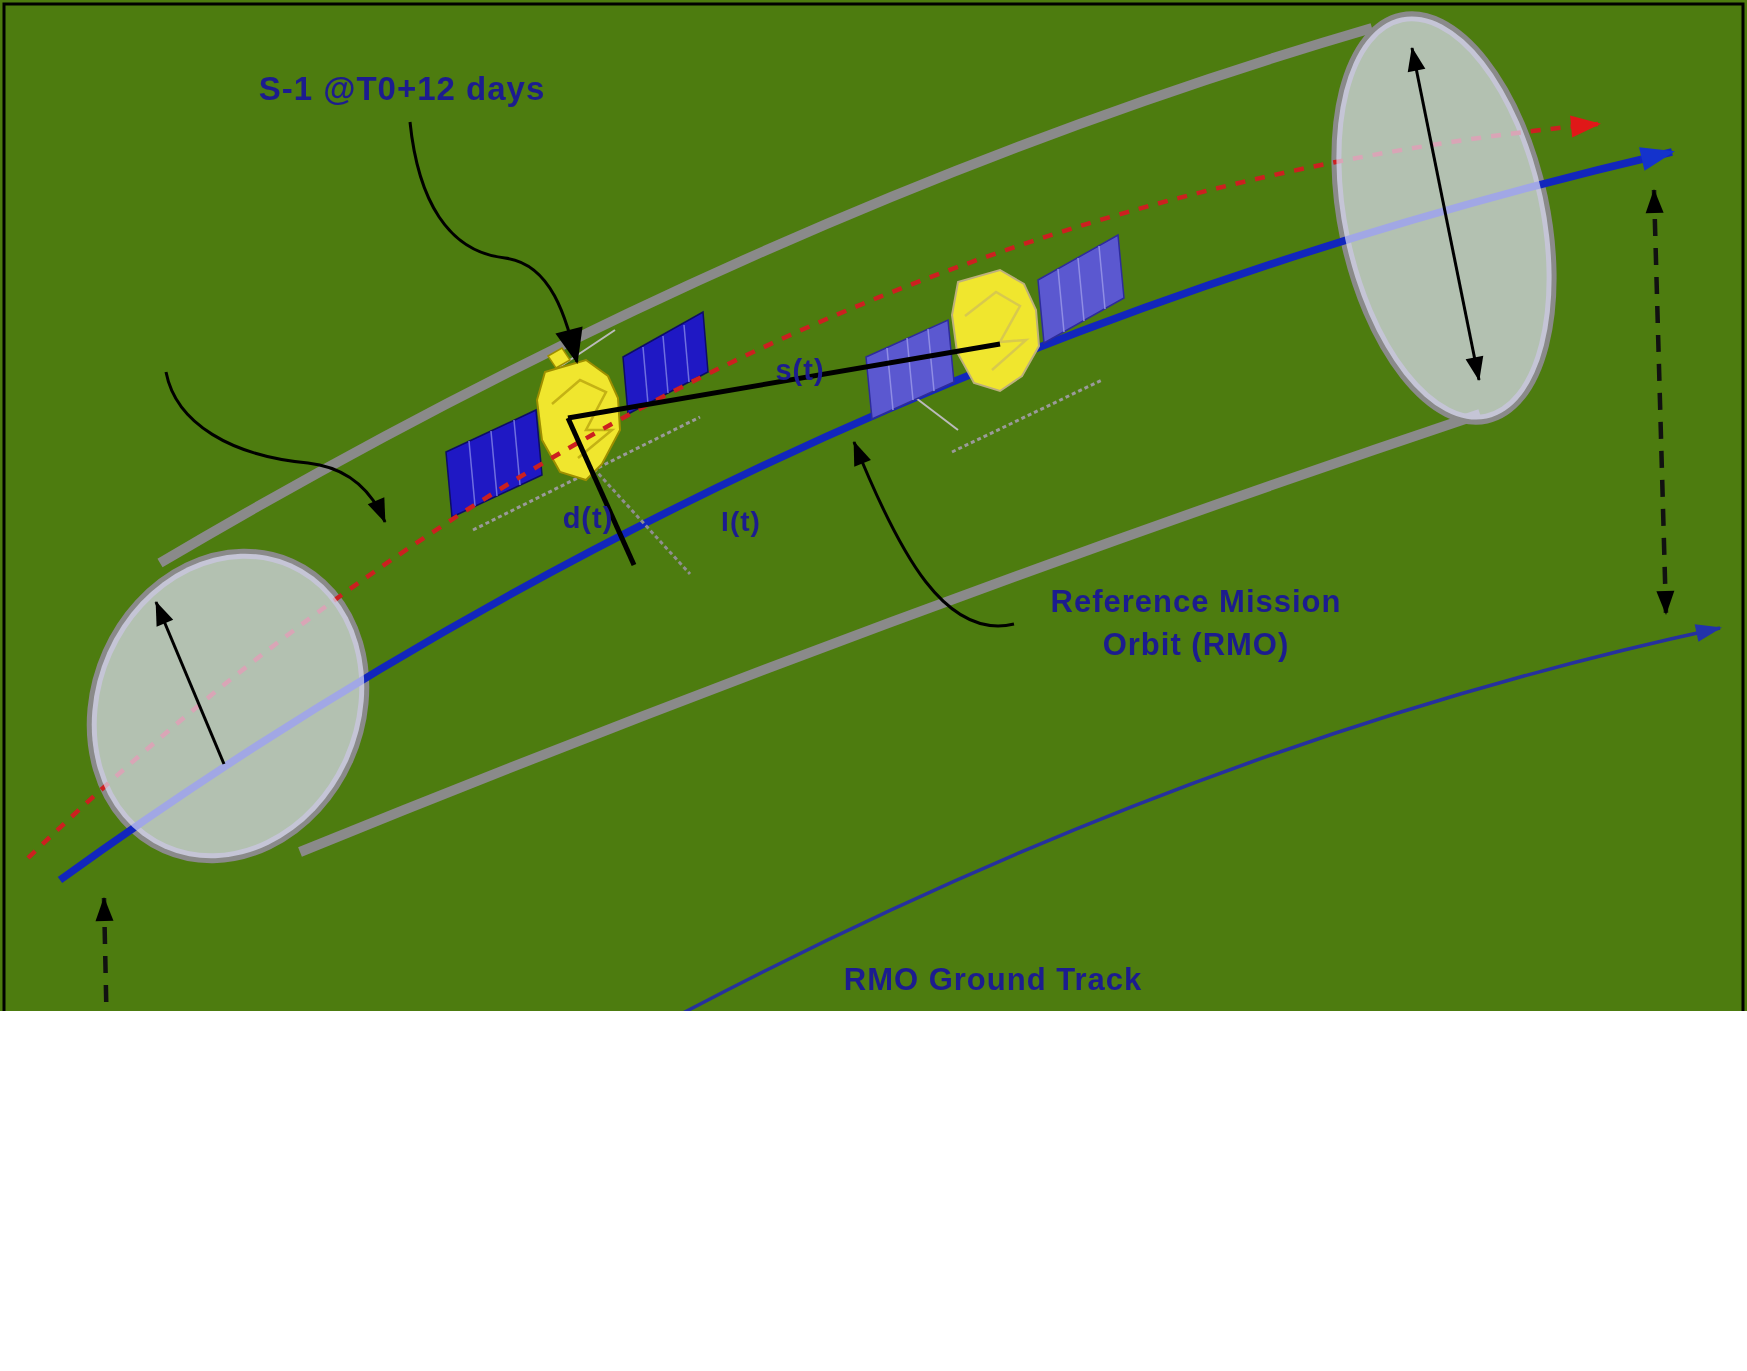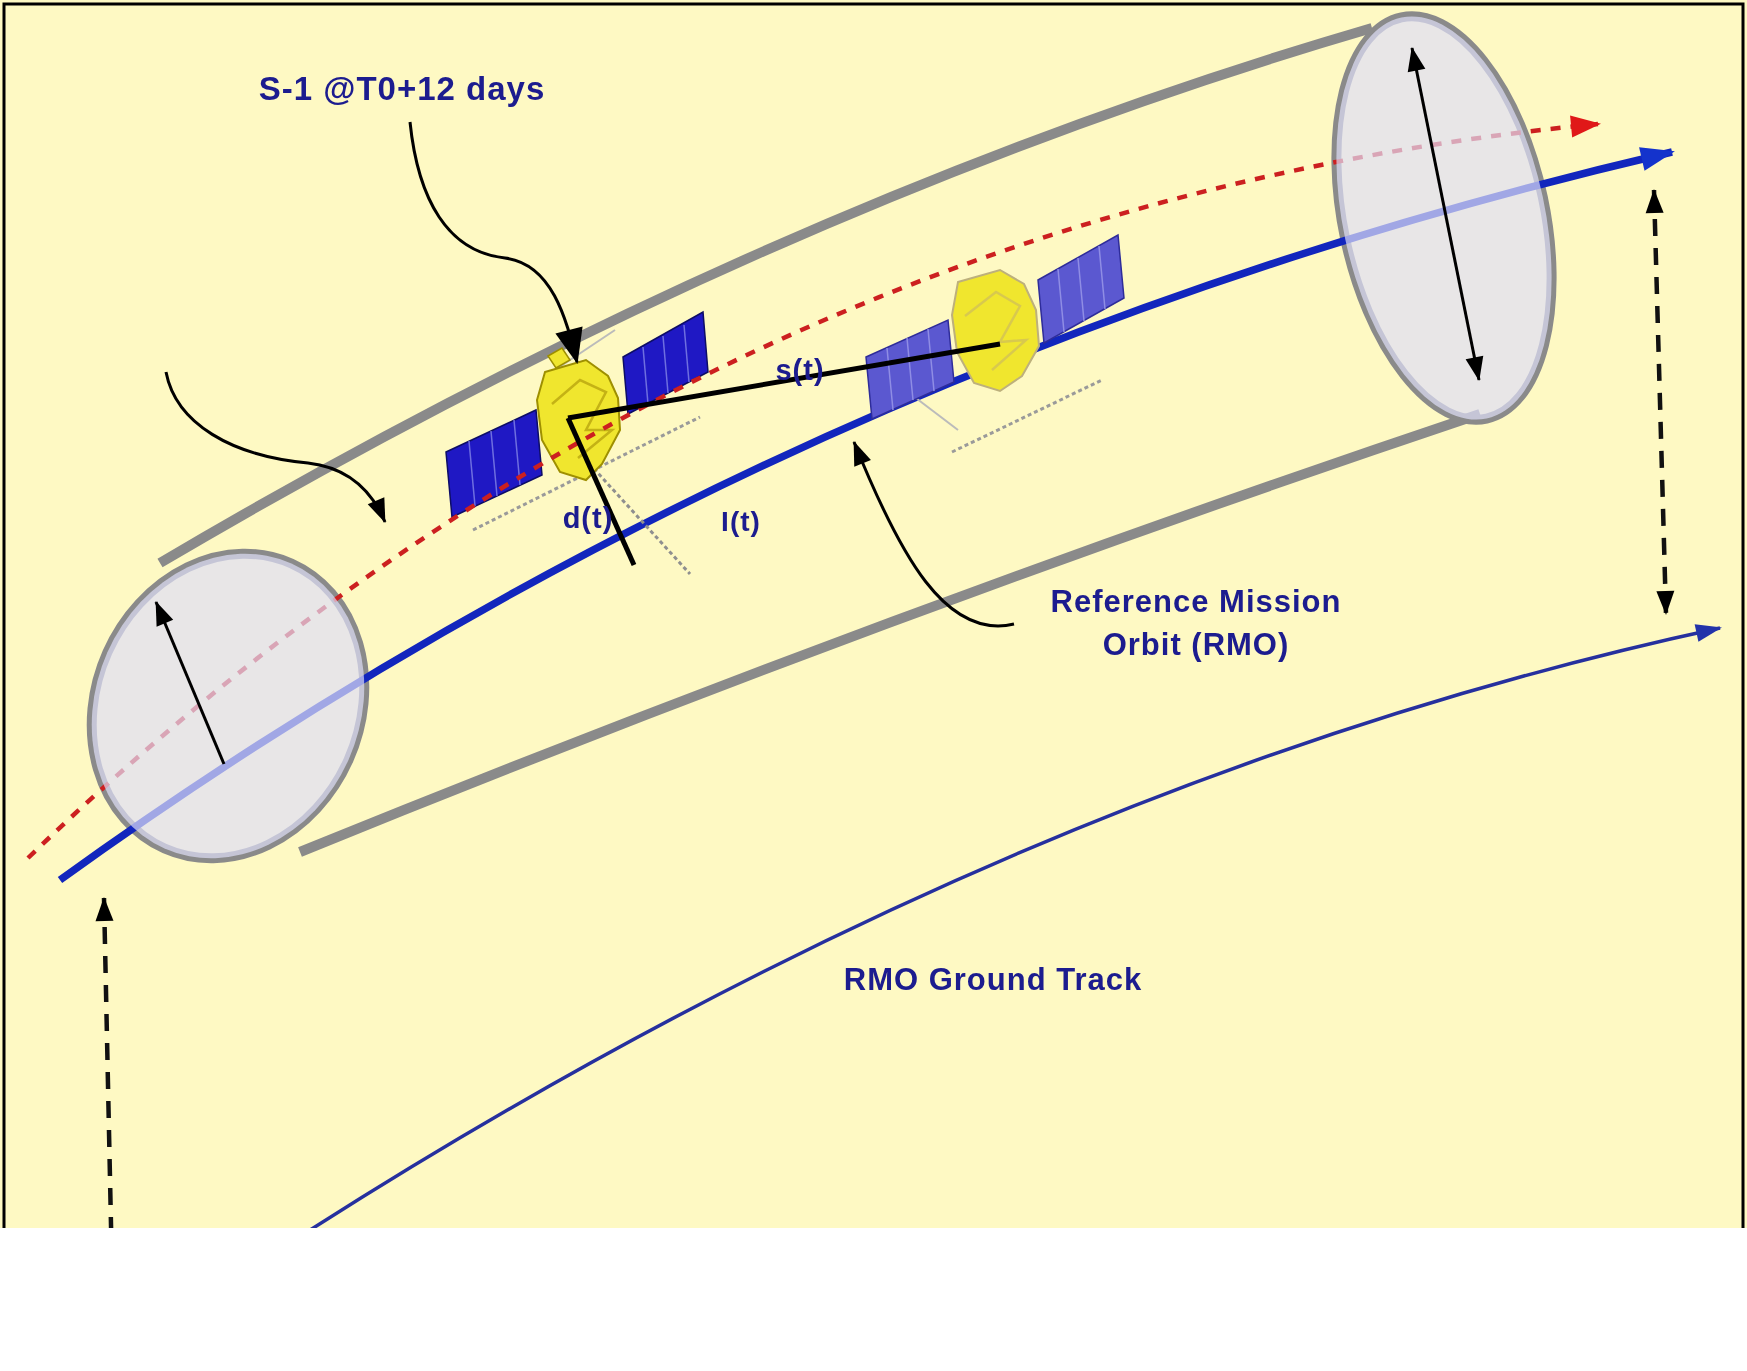--- a/index.html
+++ b/index.html
@@ -1,19 +1,19 @@
 <!DOCTYPE html>
 <html><head>
 <meta charset="utf-8">
 <style>
   html,body{margin:0;padding:0;background:#fff;}
   #figure-root{
     position:relative;
-    width:1747px;height:1228px;
-    background:#fef9c3;
+    width:1747px;height:1011px;
+    background:#4d7c0f;
     font-family:"Liberation Sans",sans-serif;
     overflow:hidden;
   }
   #diagram-svg{position:absolute;left:0;top:0;}
   .lbl{
     font-family:"Liberation Sans","DejaVu Sans",sans-serif;
     font-weight:bold;
     fill:#1c1c8f;
     letter-spacing:1px;
   }

